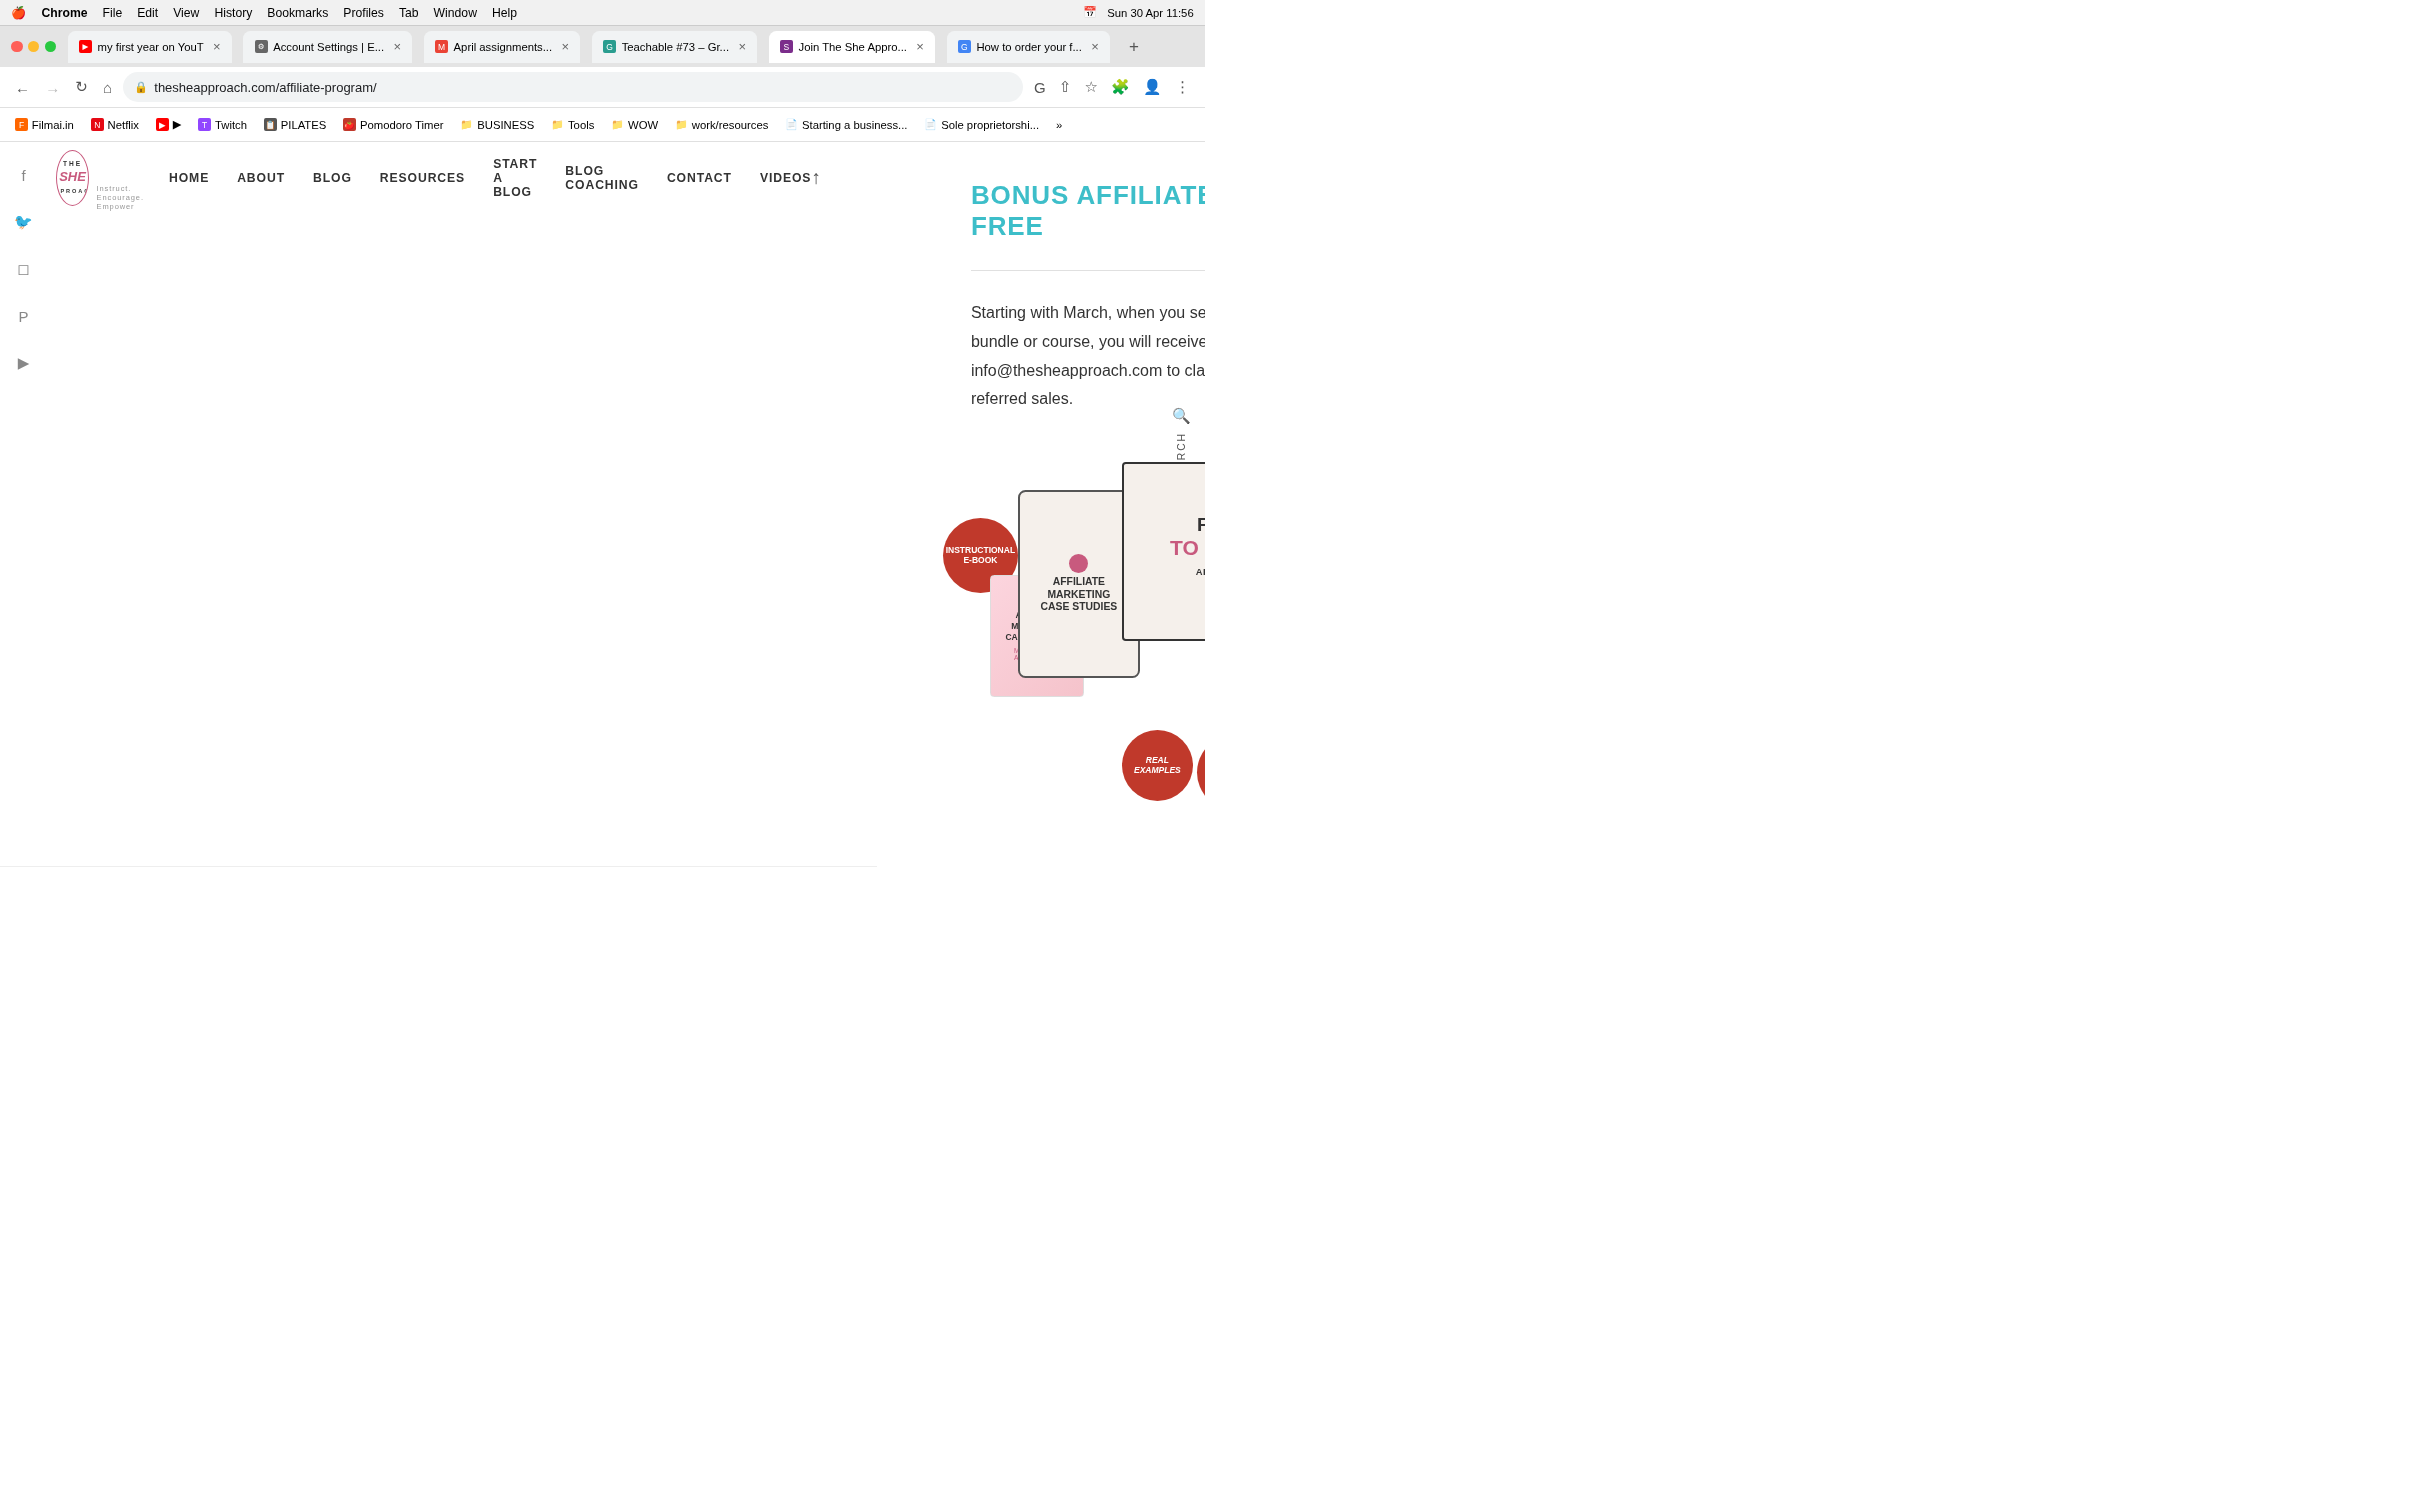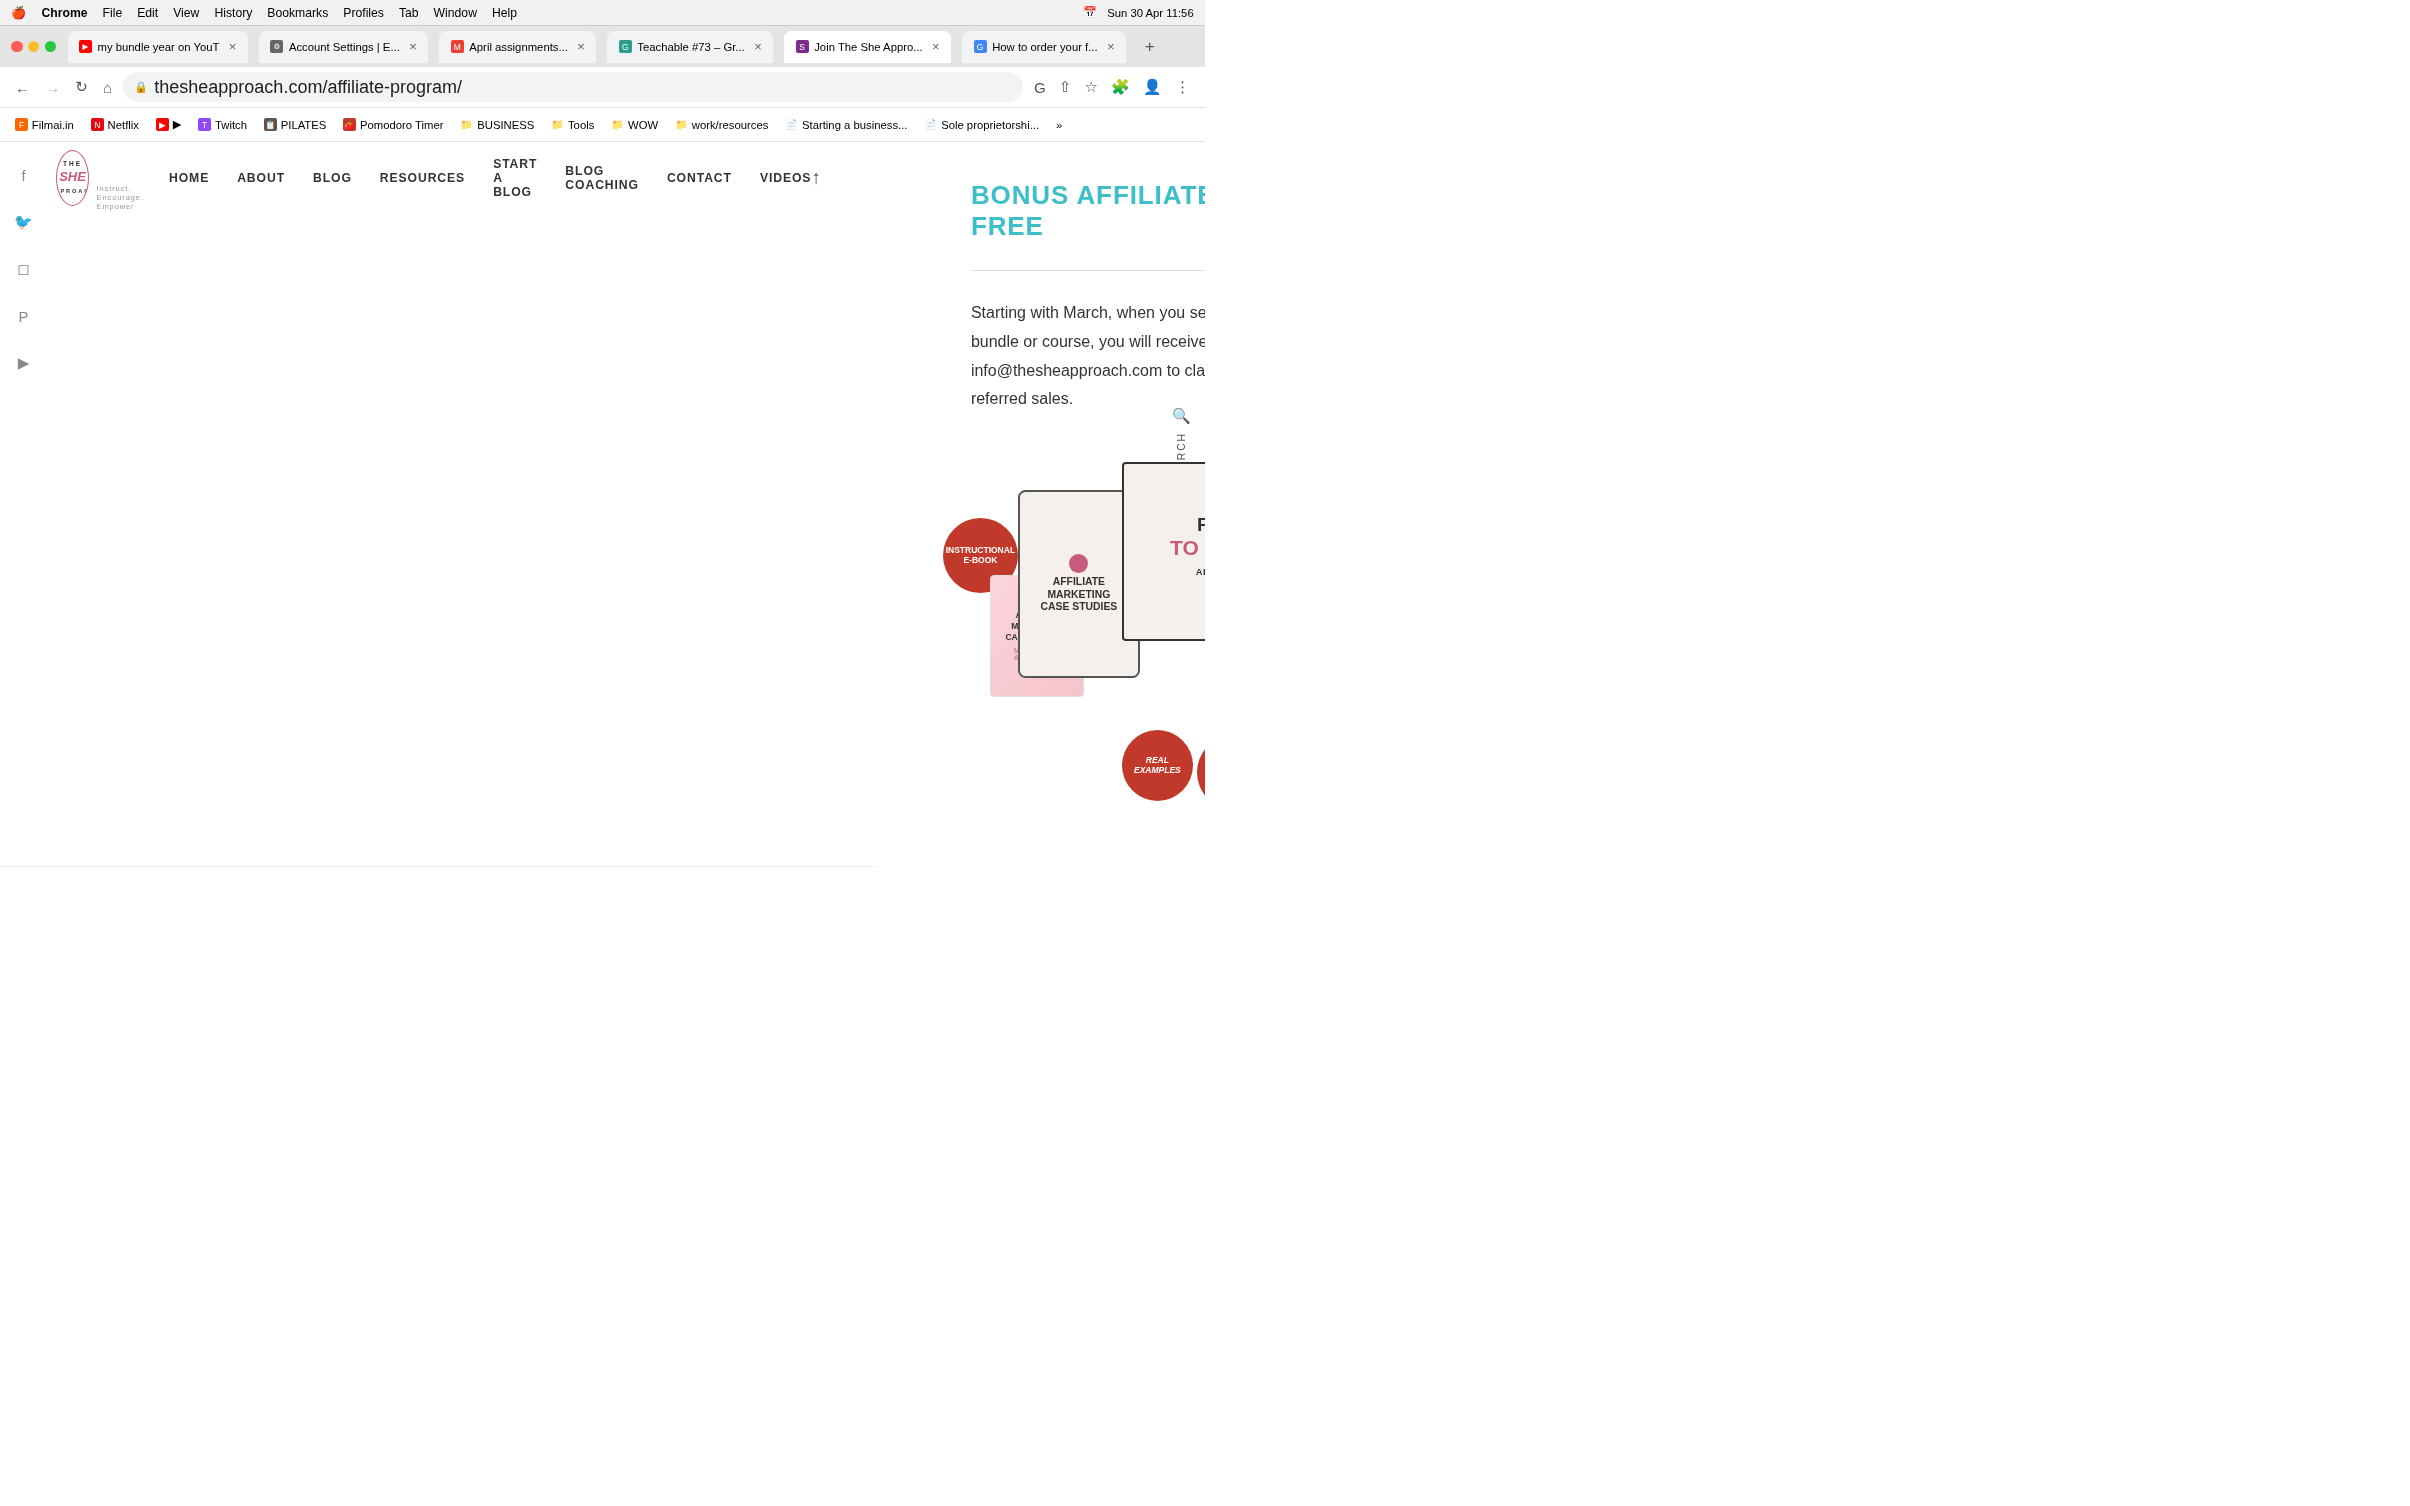--- a/index.html
+++ b/index.html
@@ -84,21 +84,21 @@
       flex: 1;
       background: #f1f3f4;
       border-radius: 19px;
       display: flex;
       align-items: center;
       padding: 0 11.3px;
       height: 30px;
       gap: 5.6px;
     }
     .lock-icon { font-size: 11.3px; color: #555; }
-    .address-text { font-size: 18px; color: #202124; flex: 1; }
+    .address-text { font-size: 13px; color: #202124; flex: 1; }
     .address-bar-actions { display: flex; align-items: center; gap: 5.6px; }
     .addr-icon { font-size: 15px; color: #555; cursor: pointer; padding: 3.8px; border-radius: 50%; }
 
     
     .bookmarks-bar {
       background: #fff;
       height: 34px;
       display: flex;
       align-items: center;
       padding: 0 7.5px;
@@ -561,21 +561,21 @@
     <div class="window-controls">
       <div class="wc-red"></div>
       <div class="wc-yellow"></div>
       <div class="wc-green"></div>
     </div>
 
     <div class="tab">
       <div class="tab-favicon" style="background:#ff0000">
           <span style="color:#fff;font-size:7.5px;">▶</span>
         </div>
-      <span>my bundle year on YouT</span>
+      <span>my first year on YouT</span>
       <span class="tab-close">×</span>
     </div>
     <div class="tab">
       <div class="tab-favicon" style="background:#666">
           <span style="color:#fff;font-size:7.5px;">⚙</span>
         </div>
       <span>Account Settings | E...</span>
       <span class="tab-close">×</span>
     </div>
     <div class="tab">

